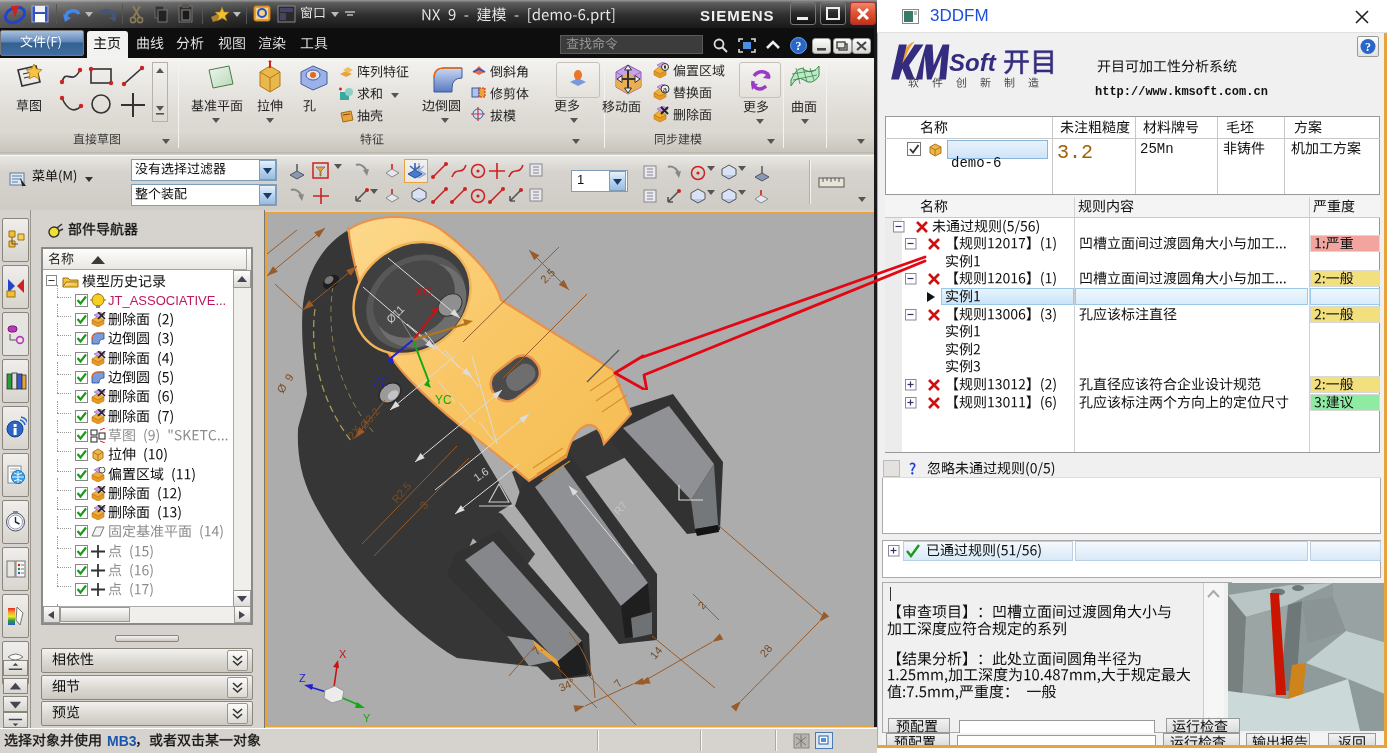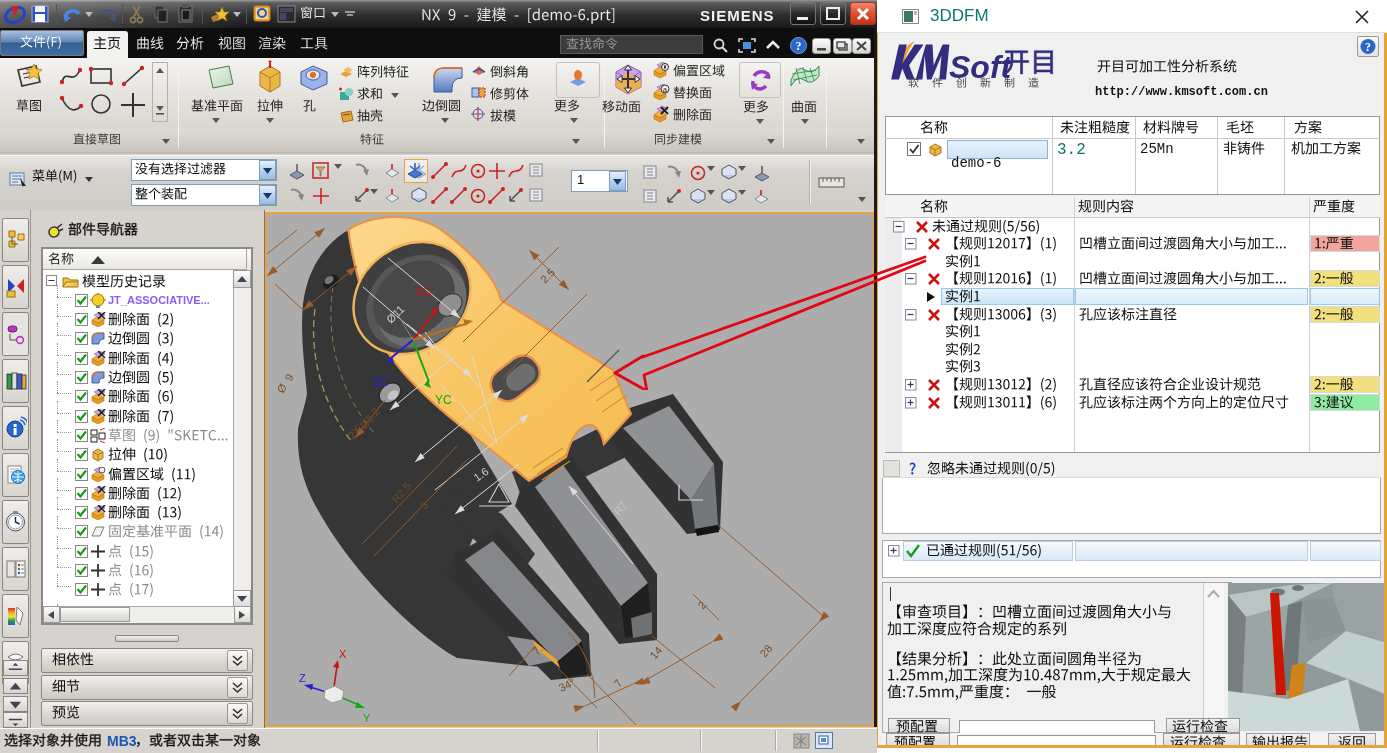--- a/index.html
+++ b/index.html
@@ -1094,21 +1094,21 @@
 <div style="position:absolute;left:57px;top:297px;width:14px;height:1px;border-top:1px dotted #999;"></div>
 <svg style="position:absolute;left:75px;top:294px;" width="13" height="13" viewBox="0 0 13 13">
     <rect x="0.5" y="0.5" width="12" height="12" fill="#fff" stroke="#888"></rect>
     <path d="M2.5 6 L5.5 9.5 L11 2.5" stroke="#1a9a1a" stroke-width="2.2" fill="none"></path>
   </svg>
 <svg style="position:absolute;left:90px;top:293px;" width="16" height="15" viewBox="0 0 16 15">
     <circle cx="8" cy="7" r="6" fill="#f5d020" stroke="#a07010"></circle>
     <path d="M8 1 v-1 M2 7 h-2 M14 7 h2" stroke="#a07010"></path>
     <rect x="6" y="12" width="4" height="3" fill="#888"></rect>
   </svg>
-<div style="position:absolute;left:108px;top:294px;font-family:'Liberation Sans',sans-serif;font-size:11px;font-weight:bold;font-style:normal;color:#8b5cf6;white-space:pre;line-height:1.1">JT_ASSOCIATIVE...</div>
+<div style="position:absolute;left:108px;top:294px;font-family:'Liberation Sans',sans-serif;font-size:13px;font-weight:normal;font-style:normal;color:#be185d;white-space:pre;line-height:1.1">JT_ASSOCIATIVE...</div>
 <div style="position:absolute;left:57px;top:304px;width:1px;height:12px;border-left:1px dotted #999;"></div>
 <div style="position:absolute;left:57px;top:316px;width:14px;height:1px;border-top:1px dotted #999;"></div>
 <svg style="position:absolute;left:75px;top:313px;" width="13" height="13" viewBox="0 0 13 13">
     <rect x="0.5" y="0.5" width="12" height="12" fill="#fff" stroke="#888"></rect>
     <path d="M2.5 6 L5.5 9.5 L11 2.5" stroke="#1a9a1a" stroke-width="2.2" fill="none"></path>
   </svg>
 <svg style="position:absolute;left:90px;top:312px;" width="16" height="15" viewBox="0 0 16 15">
     <path d="M2 8 L8 4 L14 8 L8 11 Z" fill="#f0b03a" stroke="#b5741a" stroke-width=".6"></path>
     <path d="M2 8 L2 12 L8 15 L14 12 L14 8 L8 11 Z" fill="#e89a20" stroke="#b5741a" stroke-width=".6"></path>
     <path d="M4 3 L10 0 L15 3 L9 6 Z" fill="#c9a2e8" stroke="#8a5ab8" stroke-width=".6"></path>
@@ -1688,33 +1688,33 @@
     <text transform="translate(32,468) rotate(0)" font-family="Liberation Sans" font-size="11" fill="#2222cc">Z</text>
   </svg>
 <div style="position:absolute;left:877px;top:0px;width:510px;height:753px;background:#f0f0f0;"></div>
 <div style="position:absolute;left:874px;top:28px;width:3px;height:699px;background:#1a1a1a;"></div>
 <div style="position:absolute;left:877px;top:0px;width:510px;height:33px;background:#ffffff;border-bottom:1px solid #e0e0e0;"></div>
 <svg style="position:absolute;left:902px;top:9px;" width="18" height="16" viewBox="0 0 18 16">
     <rect x="0.5" y="0.5" width="16" height="14" fill="#fff" stroke="#888"></rect>
     <rect x="2" y="2" width="9" height="11" fill="#3a7a6a"></rect>
     <rect x="12" y="2" width="3" height="4" fill="#bbb"></rect>
   </svg>
-<div style="position:absolute;left:930px;top:7px;font-family:'Liberation Sans',sans-serif;font-size:17px;font-weight:normal;font-style:normal;color:#0f766e;white-space:pre;line-height:1.1">3DDFM</div>
+<div style="position:absolute;left:930px;top:7px;font-family:'Liberation Sans',sans-serif;font-size:17px;font-weight:normal;font-style:normal;color:#1d4ed8;white-space:pre;line-height:1.1">3DDFM</div>
 <svg style="position:absolute;left:1354px;top:9px;" width="16" height="16" viewBox="0 0 16 16">
     <path d="M2 2 L14 14 M14 2 L2 14" stroke="#222" stroke-width="1.6"></path>
   </svg>
 <div style="position:absolute;left:877px;top:33px;width:510px;height:82px;background:#f0f0f0;"></div>
 <svg style="position:absolute;left:889px;top:36px;" width="180" height="60" viewBox="0 0 180 60">
     <g transform="translate(1,2) scale(.56,.80)">
 <path d="M14 34 C20 16 34 6 44 4 C32 14 26 26 24 38 Z" fill="#f0a030"></path>
 <path d="M2 52 L16 8 L30 8 L22 32 L44 8 L60 8 L34 34 L44 52 L30 52 L22 38 L16 52 Z" fill="#342c7e"></path>
 <path d="M46 52 L64 8 L76 8 L78 34 L94 8 L106 8 L100 52 L88 52 L92 22 L74 52 L66 52 L62 22 L58 52 Z" fill="#342c7e"></path>
 </g>
   </svg>
-<div style="position:absolute;left:949px;top:50px;font-family:'Liberation Sans',sans-serif;font-size:32px;font-weight:bold;font-style:italic;color:#342c7e;white-space:pre;line-height:1.1">Soft</div>
+<div style="position:absolute;left:949px;top:50px;font-family:'Liberation Sans',sans-serif;font-size:24px;font-weight:bold;font-style:italic;color:#342c7e;white-space:pre;line-height:1.1">Soft</div>
 <svg style="position:absolute;left:1003px;top:48px" width="56" height="33" viewBox="0 0 56 33">
     <g transform="scale(0.02700)" fill="#342c7e" stroke="#342c7e" stroke-width="22">
       <use href="#u5f00" x="0"></use>
       <use href="#u76ee" x="1000"></use>
     </g>
   </svg>
 <svg style="position:absolute;left:908px;top:77px" width="146" height="14" viewBox="0 0 146 14">
     <g transform="scale(0.01100)" fill="#444">
       <use href="#u8f6f" x="0"></use>
       <use href="#u4ef6" x="2181"></use>
@@ -1788,21 +1788,21 @@
 <svg style="position:absolute;left:907px;top:142px;" width="15" height="15" viewBox="0 0 15 15">
     <rect x="0.5" y="0.5" width="13" height="13" fill="#fff" stroke="#777"></rect>
     <path d="M3 7 L6 10.5 L11.5 3" stroke="#333" stroke-width="1.8" fill="none"></path>
   </svg>
 <svg style="position:absolute;left:927px;top:141px;" width="17" height="17" viewBox="0 0 17 17">
     <path d="M3 6 L8 3 L14 6 L14 12 L8 15 L3 12 Z" fill="#e8b84a" stroke="#b5741a"></path>
     <path d="M3 6 L8 9 L14 6 M8 9 L8 15" stroke="#b5741a" fill="none"></path>
   </svg>
 <div style="position:absolute;left:947px;top:140px;width:101px;height:19px;background:linear-gradient(#e8f2fc,#cfe4f7);border:1px solid #8ab4d8;"></div>
 <div style="position:absolute;left:951px;top:156px;font-family:'Liberation Mono',sans-serif;font-size:14px;font-weight:normal;font-style:normal;color:#111;white-space:pre;line-height:1.1">demo-6</div>
-<div style="position:absolute;left:1057px;top:142px;font-family:'Liberation Mono',sans-serif;font-size:16px;font-weight:normal;font-style:normal;color:#0f766e;white-space:pre;line-height:1.1">3.2</div>
+<div style="position:absolute;left:1057px;top:142px;font-family:'Liberation Mono',sans-serif;font-size:20px;font-weight:normal;font-style:normal;color:#a16207;white-space:pre;line-height:1.1">3.2</div>
 <div style="position:absolute;left:1140px;top:142px;font-family:'Liberation Mono',sans-serif;font-size:14px;font-weight:normal;font-style:normal;color:#111;white-space:pre;line-height:1.1">25Mn</div>
 <svg style="position:absolute;left:1223px;top:141px" width="44" height="18" viewBox="0 0 44 18">
     <g transform="scale(0.01400)" fill="#111">
       <use href="#u975e" x="0"></use>
       <use href="#u94f8" x="1000"></use>
       <use href="#u4ef6" x="2000"></use>
     </g>
   </svg>
 <svg style="position:absolute;left:1291px;top:141px" width="72" height="18" viewBox="0 0 72 18">
     <g transform="scale(0.01400)" fill="#111">

